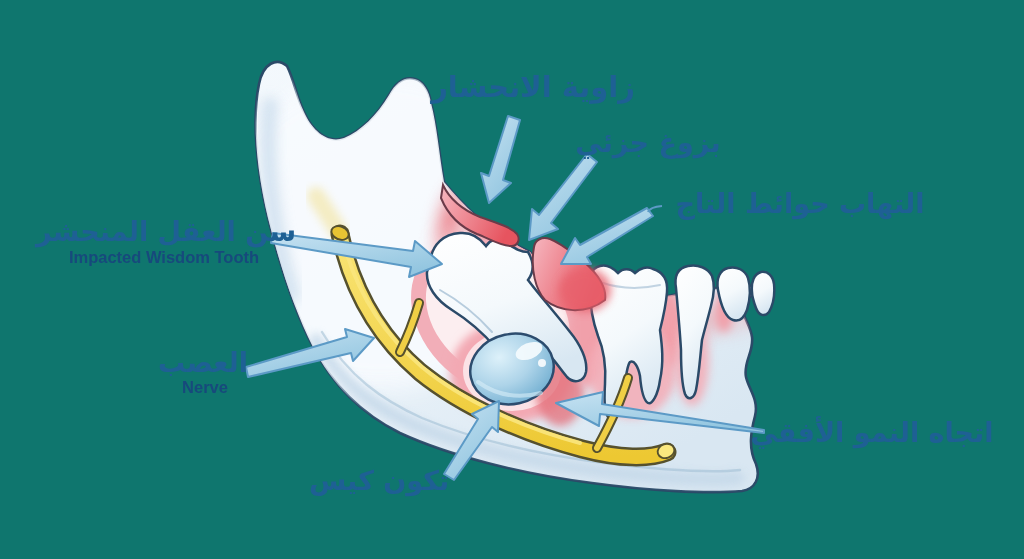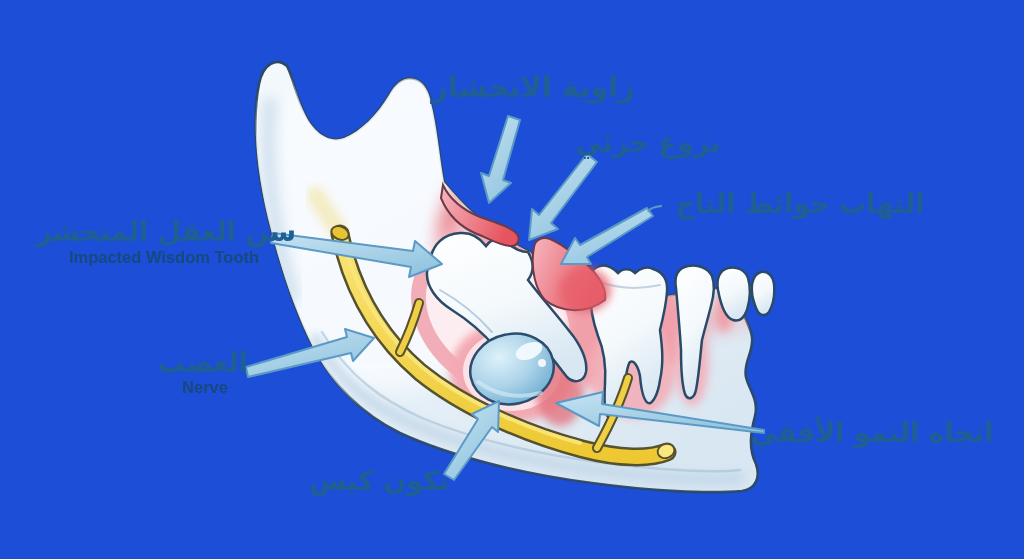--- a/index.html
+++ b/index.html
@@ -1,16 +1,16 @@
 <!DOCTYPE html>
 <html><head>
 <meta charset="utf-8">
 <style>
   html,body{margin:0;padding:0;background:#ffffff;}
-  #stage{position:relative;width:1024px;height:559px;background:#1d4ed8;overflow:hidden;
+  #stage{position:relative;width:1024px;height:559px;background:#0f766e;overflow:hidden;
          font-family:"DejaVu Sans",sans-serif;}
   svg{display:block;}
   .label-ar{font-family:"DejaVu Sans",sans-serif;font-weight:bold;direction:rtl;}
   .label-en{font-family:"Liberation Sans",sans-serif;font-weight:bold;}
   .arrow{stroke:#5c9ac6;stroke-width:2;stroke-linejoin:round;}
   .connector{stroke:#5c9ac6;stroke-width:2;fill:none;}
   .bone-detail{fill:none;stroke-linecap:round;}
 </style>
 </head>
 <body>

